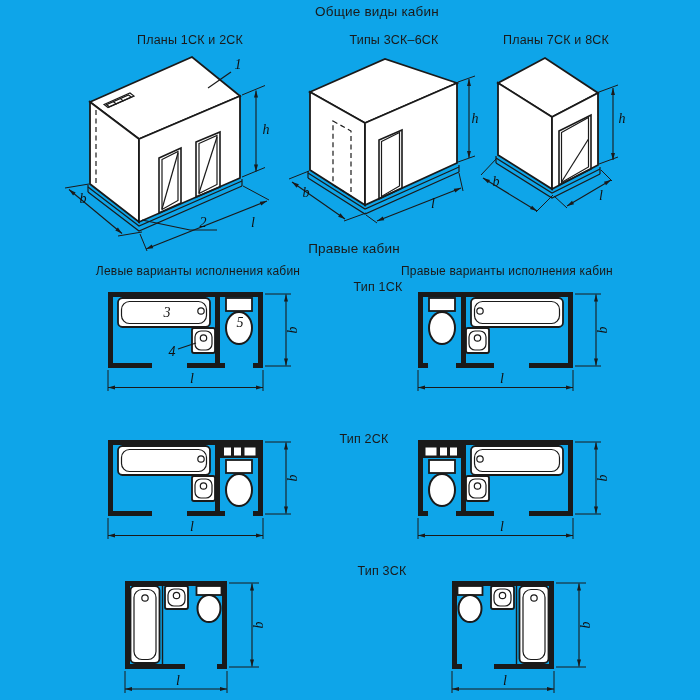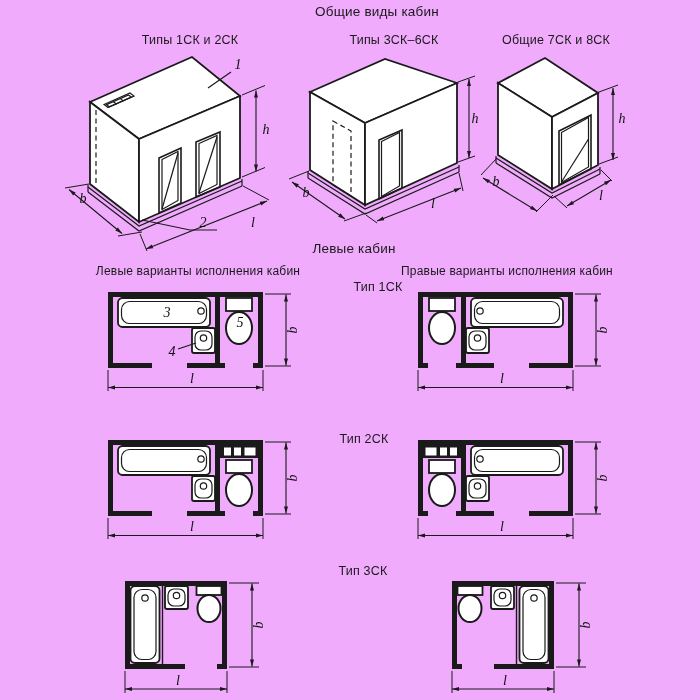--- a/index.html
+++ b/index.html
@@ -1,18 +1,18 @@
 <!DOCTYPE html>
 <html><head>
 <meta charset="utf-8">
 <style>
   *{margin:0;padding:0;box-sizing:border-box}
   html,body{width:700px;height:700px;background:#ffffff}
   body{font-family:"Liberation Sans",sans-serif;color:#1a1a1a}
-  .page{position:relative;width:700px;height:700px;background:#f0abfc;overflow:hidden}
+  .page{position:relative;width:700px;height:700px;background:#0ea5e9;overflow:hidden}
   .lbl{position:absolute;transform:translateX(-50%);white-space:nowrap;
        font-size:12.5px;letter-spacing:.2px;color:#1a1a1a}
   .lbl.big{font-size:13.5px}
   svg{position:absolute;overflow:visible}
   .wall{fill:#1a1a1a}
   .s18{stroke:#1a1a1a;stroke-width:1.8;fill:#fff}
   .s20{stroke:#1a1a1a;stroke-width:2;fill:#fff}
   .s16n{stroke:#1a1a1a;stroke-width:1.6;fill:none}
   .s12n{stroke:#1a1a1a;stroke-width:1.2;fill:none}
   .thin{stroke:#1a1a1a;stroke-width:1.4;fill:none}
@@ -82,29 +82,29 @@
         </g>
         <g>
           <rect class="s18" x="78.5" y="11" width="25" height="9"></rect>
           <ellipse class="s20" cx="91" cy="33.5" rx="11.5" ry="13.5"></ellipse>
         </g>
       </g>
     </defs>
   </svg>
 
   <div class="lbl big" style="left:377px;top:4px">Общие виды кабин</div>
-  <div class="lbl" style="left:190px;top:33px">Типы 1СК и 2СК</div>
+  <div class="lbl" style="left:190px;top:33px">Планы 1СК и 2СК</div>
   <div class="lbl" style="left:394px;top:33px">Типы 3СК–6СК</div>
-  <div class="lbl" style="left:556px;top:33px">Общие 7СК и 8СК</div>
-  <div class="lbl big" style="left:354px;top:241px">Левые кабин</div>
+  <div class="lbl" style="left:556px;top:33px">Планы 7СК и 8СК</div>
+  <div class="lbl big" style="left:354px;top:241px">Правые кабин</div>
   <div class="lbl" style="left:198px;top:264px;font-size:12px">Левые варианты исполнения кабин</div>
   <div class="lbl" style="left:507px;top:264px;font-size:12px">Правые варианты исполнения кабин</div>
   <div class="lbl" style="left:378px;top:280px">Тип 1СК</div>
   <div class="lbl" style="left:364px;top:432px">Тип 2СК</div>
-  <div class="lbl" style="left:363px;top:564px">Тип 3СК</div>
+  <div class="lbl" style="left:382px;top:564px">Тип 3СК</div>
 
   <svg style="left:52px;top:52px" width="230" height="205" viewBox="0 0 230 205">
     <polygon class="s18" points="38,50 140,5 188,44 87,87"></polygon>
     <polygon class="s18" points="38,50 87,87 87,170 38,132"></polygon>
     <polygon class="s18" points="87,87 188,44 188,126 87,170"></polygon>
     <g>
       <polyline class="s12n" points="36,135 87,174 190,129"></polyline>
       <polyline class="s12n" points="36,140 87,179 190,134"></polyline>
       <line class="s12n" x1="36" y1="133" x2="36" y2="140"></line>
       <line class="s12n" x1="190" y1="127" x2="190" y2="134"></line>

